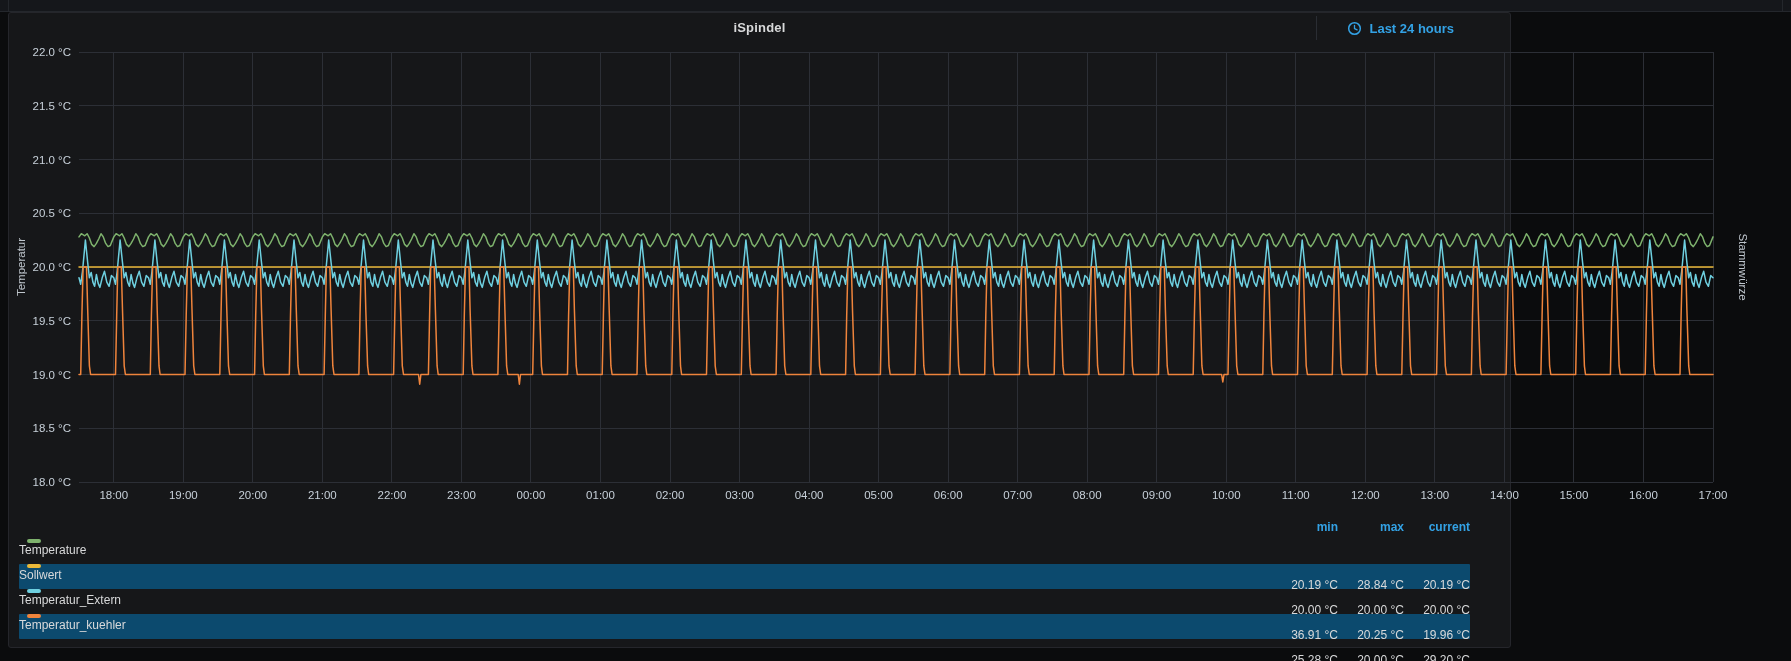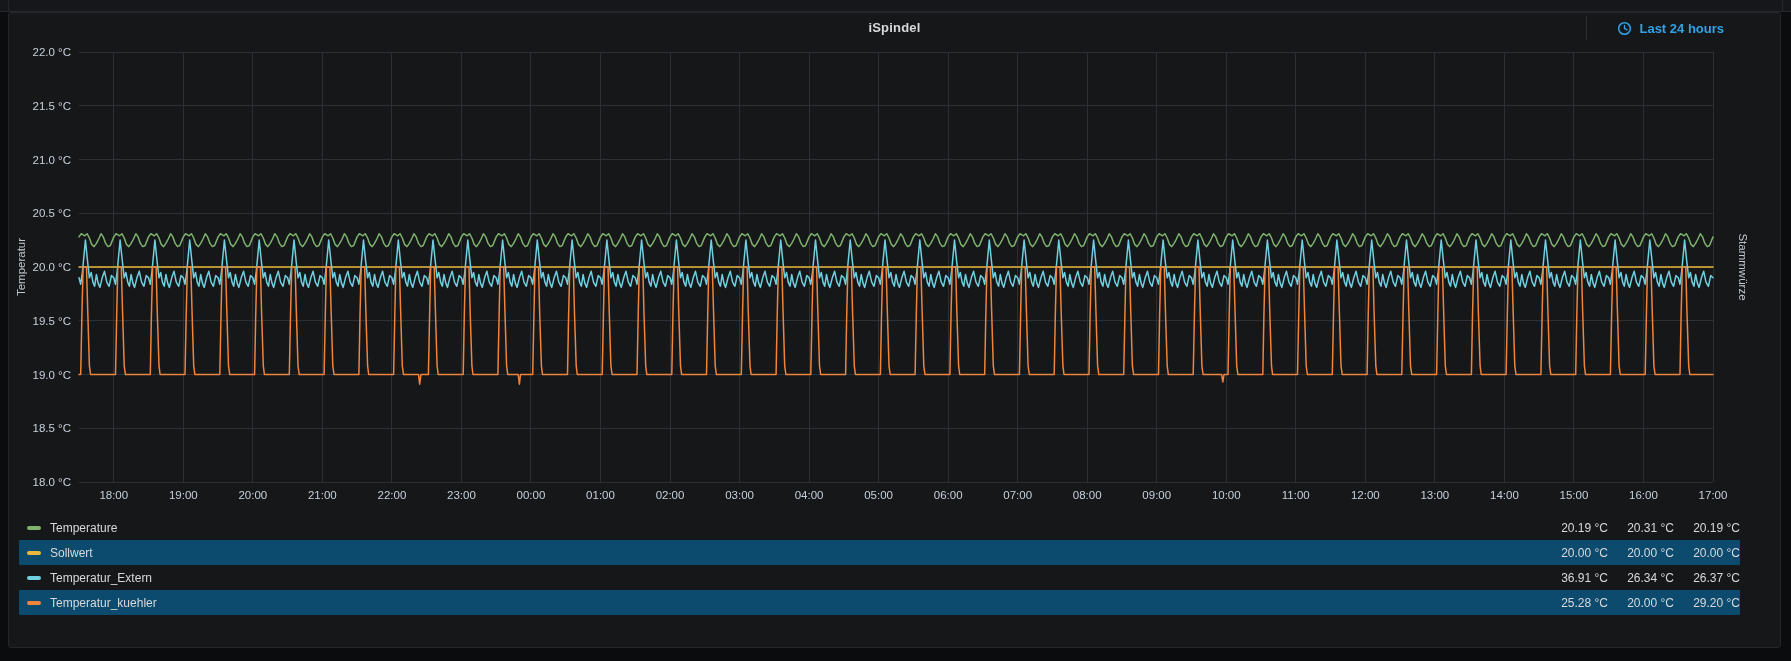--- a/index.html
+++ b/index.html
@@ -7,21 +7,21 @@
     width:1791px; height:661px; position:relative; overflow:hidden;
     background:#0b0c0d;
     font-family:"Liberation Sans", sans-serif;
   }
   .topbar {
     position:absolute; top:0; left:0; right:0; height:11px;
     background:#15171b; border-bottom:1px solid #24272c;
   }
   .topbar .edge { position:absolute; top:0; width:1px; height:11px; background:#24272c; }
   .panel {
-    position:absolute; left:8px; top:12px; width:1773px; height:636px;
+    position:absolute; left:8px; top:12px; width:1503px; height:636px;
     background:#161719; border:1px solid #25262b; border-radius:3px;
     box-sizing:border-box;
   }
   .panel-header { position:absolute; top:0; left:0; right:0; height:30px; }
   .panel-title {
     position:absolute; left:0; right:0; top:7px; text-align:center;
     color:#d8d9da; font-size:13px; font-weight:700; letter-spacing:.2px; cursor:pointer;
   }
   .time-picker {
     position:absolute; top:3px; right:48px; height:24px;
@@ -29,26 +29,26 @@
     color:#33a2e5; font-size:13px; font-weight:600;
     padding:0 8px 0 30px; border-left:1px solid #2a2d33; cursor:pointer;
   }
   #chart { position:absolute; left:0; top:0; }
   .legend {
     position:absolute; left:10px; right:40px; top:502px;
     font-size:12px; color:#d8d9da;
   }
   .legend-header { display:flex; justify-content:flex-end; height:24px; align-items:center; }
   .legend-header span { width:66px; text-align:right; color:#33a2e5; font-weight:700; cursor:pointer; }
-  .legend-row { display:flex; align-items:center; height:25px; cursor:pointer; border-radius:1px; }
+  .legend-row { display:flex; align-items:flex-start; height:25px; cursor:pointer; border-radius:1px;flex-direction:column; }
   .legend-row.alt { background:#0c4a6e; }
   .swatch { width:14px; height:4px; border-radius:2px; margin:0 9px 0 8px; flex:none; }
   .series-name { color:#d8d9da; }
   .legend-values { margin-left:auto; display:flex; }
-  .legend-values span { width:66px; text-align:right; }
+  .legend-values span { width:66px; text-align:right;margin-top:21px; }
 </style>
 </head>
 <body>
 
 <div class="topbar">
   <span class="edge" style="left:8px"></span>
   <span class="edge" style="right:8px"></span>
 </div>
 
 <div class="panel">
@@ -132,46 +132,51 @@
       <text x="1704" y="486" text-anchor="middle" fill="#c7d0d9" font-size="11.5">17:00</text>
       <text x="16" y="254" text-anchor="middle" fill="#bfc6cd" font-size="11.5" transform="rotate(-90 16 254)">Temperatur</text>
       <text x="1730" y="254" text-anchor="middle" fill="#bfc6cd" font-size="11.5" transform="rotate(90 1730 254)">Stammwürze</text>
       <polyline points="70.0,223.9 72.3,220.7 75.8,222.8 78.1,220.7 80.4,225.0 82.7,231.4 85.1,233.6 87.4,230.4 89.7,226.0 92.0,220.7 94.3,223.9 96.7,230.4 99.0,233.6 101.3,232.5 101.3,232.5 104.8,223.9 107.1,220.7 110.6,222.8 112.9,220.7 115.2,225.0 117.5,231.4 119.8,233.6 122.1,230.4 124.5,226.0 126.8,220.7 129.1,223.9 131.4,230.4 133.7,233.6 136.1,232.5 136.1,232.5 139.5,223.9 141.8,220.7 145.3,222.8 147.6,220.7 150.0,225.0 152.3,231.4 154.6,233.6 156.9,230.4 159.2,226.0 161.6,220.7 163.9,223.9 166.2,230.4 168.5,233.6 170.8,232.5 170.8,232.5 174.3,223.9 176.6,220.7 180.1,222.8 182.4,220.7 184.7,225.0 187.0,231.4 189.4,233.6 191.7,230.4 194.0,226.0 196.3,220.7 198.6,223.9 201.0,230.4 203.3,233.6 205.6,232.5 205.6,232.5 209.1,223.9 211.4,220.7 214.9,222.8 217.2,220.7 219.5,225.0 221.8,231.4 224.1,233.6 226.4,230.4 228.8,226.0 231.1,220.7 233.4,223.9 235.7,230.4 238.0,233.6 240.4,232.5 240.4,232.5 243.8,223.9 246.1,220.7 249.6,222.8 251.9,220.7 254.3,225.0 256.6,231.4 258.9,233.6 261.2,230.4 263.5,226.0 265.8,220.7 268.2,223.9 270.5,230.4 272.8,233.6 275.1,232.5 275.1,232.5 278.6,223.9 280.9,220.7 284.4,222.8 286.7,220.7 289.0,225.0 291.3,231.4 293.7,233.6 296.0,230.4 298.3,226.0 300.6,220.7 302.9,223.9 305.2,230.4 307.6,233.6 309.9,232.5 309.9,232.5 313.4,223.9 315.7,220.7 319.2,222.8 321.5,220.7 323.8,225.0 326.1,231.4 328.4,233.6 330.7,230.4 333.1,226.0 335.4,220.7 337.7,223.9 340.0,230.4 342.3,233.6 344.7,232.5 344.7,232.5 348.1,223.9 350.4,220.7 353.9,222.8 356.2,220.7 358.6,225.0 360.9,231.4 363.2,233.6 365.5,230.4 367.8,226.0 370.1,220.7 372.5,223.9 374.8,230.4 377.1,233.6 379.4,232.5 379.4,232.5 382.9,223.9 385.2,220.7 388.7,222.8 391.0,220.7 393.3,225.0 395.6,231.4 398.0,233.6 400.3,230.4 402.6,226.0 404.9,220.7 407.2,223.9 409.5,230.4 411.9,233.6 414.2,232.5 414.2,232.5 417.7,223.9 420.0,220.7 423.5,222.8 425.8,220.7 428.1,225.0 430.4,231.4 432.7,233.6 435.0,230.4 437.4,226.0 439.7,220.7 442.0,223.9 444.3,230.4 446.6,233.6 448.9,232.5 448.9,232.5 452.4,223.9 454.7,220.7 458.2,222.8 460.5,220.7 462.9,225.0 465.2,231.4 467.5,233.6 469.8,230.4 472.1,226.0 474.4,220.7 476.8,223.9 479.1,230.4 481.4,233.6 483.7,232.5 483.7,232.5 487.2,223.9 489.5,220.7 493.0,222.8 495.3,220.7 497.6,225.0 499.9,231.4 502.3,233.6 504.6,230.4 506.9,226.0 509.2,220.7 511.5,223.9 513.8,230.4 516.2,233.6 518.5,232.5 518.5,232.5 522.0,223.9 524.3,220.7 527.8,222.8 530.1,220.7 532.4,225.0 534.7,231.4 537.0,233.6 539.3,230.4 541.7,226.0 544.0,220.7 546.3,223.9 548.6,230.4 550.9,233.6 553.2,232.5 553.2,232.5 556.7,223.9 559.0,220.7 562.5,222.8 564.8,220.7 567.2,225.0 569.5,231.4 571.8,233.6 574.1,230.4 576.4,226.0 578.7,220.7 581.1,223.9 583.4,230.4 585.7,233.6 588.0,232.5 588.0,232.5 591.5,223.9 593.8,220.7 597.3,222.8 599.6,220.7 601.9,225.0 604.2,231.4 606.6,233.6 608.9,230.4 611.2,226.0 613.5,220.7 615.8,223.9 618.1,230.4 620.5,233.6 622.8,232.5 622.8,232.5 626.3,223.9 628.6,220.7 632.0,222.8 634.4,220.7 636.7,225.0 639.0,231.4 641.3,233.6 643.6,230.4 646.0,226.0 648.3,220.7 650.6,223.9 652.9,230.4 655.2,233.6 657.5,232.5 657.5,232.5 661.0,223.9 663.3,220.7 666.8,222.8 669.1,220.7 671.5,225.0 673.8,231.4 676.1,233.6 678.4,230.4 680.7,226.0 683.0,220.7 685.4,223.9 687.7,230.4 690.0,233.6 692.3,232.5 692.3,232.5 695.8,223.9 698.1,220.7 701.6,222.8 703.9,220.7 706.2,225.0 708.5,231.4 710.9,233.6 713.2,230.4 715.5,226.0 717.8,220.7 720.1,223.9 722.4,230.4 724.8,233.6 727.1,232.5 727.1,232.5 730.6,223.9 732.9,220.7 736.3,222.8 738.7,220.7 741.0,225.0 743.3,231.4 745.6,233.6 747.9,230.4 750.3,226.0 752.6,220.7 754.9,223.9 757.2,230.4 759.5,233.6 761.8,232.5 761.8,232.5 765.3,223.9 767.6,220.7 771.1,222.8 773.4,220.7 775.7,225.0 778.1,231.4 780.4,233.6 782.7,230.4 785.0,226.0 787.3,220.7 789.7,223.9 792.0,230.4 794.3,233.6 796.6,232.5 796.6,232.5 800.1,223.9 802.4,220.7 805.9,222.8 808.2,220.7 810.5,225.0 812.8,231.4 815.2,233.6 817.5,230.4 819.8,226.0 822.1,220.7 824.4,223.9 826.7,230.4 829.1,233.6 831.4,232.5 831.4,232.5 834.9,223.9 837.2,220.7 840.6,222.8 843.0,220.7 845.3,225.0 847.6,231.4 849.9,233.6 852.2,230.4 854.6,226.0 856.9,220.7 859.2,223.9 861.5,230.4 863.8,233.6 866.1,232.5 866.1,232.5 869.6,223.9 871.9,220.7 875.4,222.8 877.7,220.7 880.0,225.0 882.4,231.4 884.7,233.6 887.0,230.4 889.3,226.0 891.6,220.7 894.0,223.9 896.3,230.4 898.6,233.6 900.9,232.5 900.9,232.5 904.4,223.9 906.7,220.7 910.2,222.8 912.5,220.7 914.8,225.0 917.1,231.4 919.4,233.6 921.8,230.4 924.1,226.0 926.4,220.7 928.7,223.9 931.0,230.4 933.4,233.6 935.7,232.5 935.7,232.5 939.1,223.9 941.5,220.7 944.9,222.8 947.3,220.7 949.6,225.0 951.9,231.4 954.2,233.6 956.5,230.4 958.8,226.0 961.2,220.7 963.5,223.9 965.8,230.4 968.1,233.6 970.4,232.5 970.4,232.5 973.9,223.9 976.2,220.7 979.7,222.8 982.0,220.7 984.3,225.0 986.7,231.4 989.0,233.6 991.3,230.4 993.6,226.0 995.9,220.7 998.3,223.9 1000.6,230.4 1002.9,233.6 1005.2,232.5 1005.2,232.5 1008.7,223.9 1011.0,220.7 1014.5,222.8 1016.8,220.7 1019.1,225.0 1021.4,231.4 1023.7,233.6 1026.1,230.4 1028.4,226.0 1030.7,220.7 1033.0,223.9 1035.3,230.4 1037.7,233.6 1040.0,232.5 1040.0,232.5 1043.4,223.9 1045.8,220.7 1049.2,222.8 1051.6,220.7 1053.9,225.0 1056.2,231.4 1058.5,233.6 1060.8,230.4 1063.1,226.0 1065.5,220.7 1067.8,223.9 1070.1,230.4 1072.4,233.6 1074.7,232.5 1074.7,232.5 1078.2,223.9 1080.5,220.7 1084.0,222.8 1086.3,220.7 1088.6,225.0 1091.0,231.4 1093.3,233.6 1095.6,230.4 1097.9,226.0 1100.2,220.7 1102.5,223.9 1104.9,230.4 1107.2,233.6 1109.5,232.5 1109.5,232.5 1113.0,223.9 1115.3,220.7 1118.8,222.8 1121.1,220.7 1123.4,225.0 1125.7,231.4 1128.0,233.6 1130.4,230.4 1132.7,226.0 1135.0,220.7 1137.3,223.9 1139.6,230.4 1142.0,233.6 1144.3,232.5 1144.3,232.5 1147.7,223.9 1150.1,220.7 1153.5,222.8 1155.9,220.7 1158.2,225.0 1160.5,231.4 1162.8,233.6 1165.1,230.4 1167.4,226.0 1169.8,220.7 1172.1,223.9 1174.4,230.4 1176.7,233.6 1179.0,232.5 1179.0,232.5 1182.5,223.9 1184.8,220.7 1188.3,222.8 1190.6,220.7 1192.9,225.0 1195.3,231.4 1197.6,233.6 1199.9,230.4 1202.2,226.0 1204.5,220.7 1206.8,223.9 1209.2,230.4 1211.5,233.6 1213.8,232.5 1213.8,232.5 1217.3,223.9 1219.6,220.7 1223.1,222.8 1225.4,220.7 1227.7,225.0 1230.0,231.4 1232.3,233.6 1234.7,230.4 1237.0,226.0 1239.3,220.7 1241.6,223.9 1243.9,230.4 1246.2,233.6 1248.6,232.5 1248.6,232.5 1252.0,223.9 1254.4,220.7 1257.8,222.8 1260.2,220.7 1262.5,225.0 1264.8,231.4 1267.1,233.6 1269.4,230.4 1271.7,226.0 1274.1,220.7 1276.4,223.9 1278.7,230.4 1281.0,233.6 1283.3,232.5 1283.3,232.5 1286.8,223.9 1289.1,220.7 1292.6,222.8 1294.9,220.7 1297.2,225.0 1299.6,231.4 1301.9,233.6 1304.2,230.4 1306.5,226.0 1308.8,220.7 1311.1,223.9 1313.5,230.4 1315.8,233.6 1318.1,232.5 1318.1,232.5 1321.6,223.9 1323.9,220.7 1327.4,222.8 1329.7,220.7 1332.0,225.0 1334.3,231.4 1336.6,233.6 1339.0,230.4 1341.3,226.0 1343.6,220.7 1345.9,223.9 1348.2,230.4 1350.5,233.6 1352.9,232.5 1352.9,232.5 1356.3,223.9 1358.7,220.7 1362.1,222.8 1364.5,220.7 1366.8,225.0 1369.1,231.4 1371.4,233.6 1373.7,230.4 1376.0,226.0 1378.4,220.7 1380.7,223.9 1383.0,230.4 1385.3,233.6 1387.6,232.5 1387.6,232.5 1391.1,223.9 1393.4,220.7 1396.9,222.8 1399.2,220.7 1401.5,225.0 1403.9,231.4 1406.2,233.6 1408.5,230.4 1410.8,226.0 1413.1,220.7 1415.4,223.9 1417.8,230.4 1420.1,233.6 1422.4,232.5 1422.4,232.5 1425.9,223.9 1428.2,220.7 1431.7,222.8 1434.0,220.7 1436.3,225.0 1438.6,231.4 1440.9,233.6 1443.3,230.4 1445.6,226.0 1447.9,220.7 1450.2,223.9 1452.5,230.4 1454.8,233.6 1457.2,232.5 1457.2,232.5 1460.6,223.9 1463.0,220.7 1466.4,222.8 1468.8,220.7 1471.1,225.0 1473.4,231.4 1475.7,233.6 1478.0,230.4 1480.3,226.0 1482.7,220.7 1485.0,223.9 1487.3,230.4 1489.6,233.6 1491.9,232.5 1491.9,232.5 1495.4,223.9 1497.7,220.7 1501.2,222.8 1503.5,220.7 1505.8,225.0 1508.2,231.4 1510.5,233.6 1512.8,230.4 1515.1,226.0 1517.4,220.7 1519.7,223.9 1522.1,230.4 1524.4,233.6 1526.7,232.5 1526.7,232.5 1530.2,223.9 1532.5,220.7 1536.0,222.8 1538.3,220.7 1540.6,225.0 1542.9,231.4 1545.2,233.6 1547.6,230.4 1549.9,226.0 1552.2,220.7 1554.5,223.9 1556.8,230.4 1559.1,233.6 1561.5,232.5 1561.5,232.5 1564.9,223.9 1567.3,220.7 1570.7,222.8 1573.0,220.7 1575.4,225.0 1577.7,231.4 1580.0,233.6 1582.3,230.4 1584.6,226.0 1587.0,220.7 1589.3,223.9 1591.6,230.4 1593.9,233.6 1596.2,232.5 1596.2,232.5 1599.7,223.9 1602.0,220.7 1605.5,222.8 1607.8,220.7 1610.1,225.0 1612.4,231.4 1614.8,233.6 1617.1,230.4 1619.4,226.0 1621.7,220.7 1624.0,223.9 1626.4,230.4 1628.7,233.6 1631.0,232.5 1631.0,232.5 1634.5,223.9 1636.8,220.7 1640.3,222.8 1642.6,220.7 1644.9,225.0 1647.2,231.4 1649.5,233.6 1651.9,230.4 1654.2,226.0 1656.5,220.7 1658.8,223.9 1661.1,230.4 1663.4,233.6 1665.8,232.5 1665.8,232.5 1669.2,223.9 1671.6,220.7 1675.0,222.8 1677.3,220.7 1679.7,225.0 1682.0,231.4 1684.3,233.6 1686.6,230.4 1688.9,226.0 1691.3,220.7 1693.6,223.9 1695.9,230.4 1698.2,233.6 1700.5,232.5 1700.5,232.5 1704.0,223.9" fill="none" stroke="#7EB26D" stroke-width="1.5" stroke-linejoin="round" stroke-linecap="round"></polyline>
       <polyline points="70.0,254.0 104.8,254.0 104.8,254.0 139.5,254.0 139.5,254.0 174.3,254.0 174.3,254.0 209.1,254.0 209.1,254.0 243.8,254.0 243.8,254.0 278.6,254.0 278.6,254.0 313.4,254.0 313.4,254.0 348.1,254.0 348.1,254.0 382.9,254.0 382.9,254.0 417.7,254.0 417.7,254.0 452.4,254.0 452.4,254.0 487.2,254.0 487.2,254.0 522.0,254.0 522.0,254.0 556.7,254.0 556.7,254.0 591.5,254.0 591.5,254.0 626.3,254.0 626.3,254.0 661.0,254.0 661.0,254.0 695.8,254.0 695.8,254.0 730.6,254.0 730.6,254.0 765.3,254.0 765.3,254.0 800.1,254.0 800.1,254.0 834.9,254.0 834.9,254.0 869.6,254.0 869.6,254.0 904.4,254.0 904.4,254.0 939.1,254.0 939.1,254.0 973.9,254.0 973.9,254.0 1008.7,254.0 1008.7,254.0 1043.4,254.0 1043.4,254.0 1078.2,254.0 1078.2,254.0 1113.0,254.0 1113.0,254.0 1147.7,254.0 1147.7,254.0 1182.5,254.0 1182.5,254.0 1217.3,254.0 1217.3,254.0 1252.0,254.0 1252.0,254.0 1286.8,254.0 1286.8,254.0 1321.6,254.0 1321.6,254.0 1356.3,254.0 1356.3,254.0 1391.1,254.0 1391.1,254.0 1425.9,254.0 1425.9,254.0 1460.6,254.0 1460.6,254.0 1495.4,254.0 1495.4,254.0 1530.2,254.0 1530.2,254.0 1564.9,254.0 1564.9,254.0 1599.7,254.0 1599.7,254.0 1634.5,254.0 1634.5,254.0 1669.2,254.0 1669.2,254.0 1704.0,254.0 1704.0,254.0" fill="none" stroke="#EAB839" stroke-width="1.5" stroke-linejoin="round" stroke-linecap="round"></polyline>
       <polyline points="70.0,264.8 71.7,271.2 73.5,258.3 76.4,227.1 78.7,249.7 80.4,264.8 82.2,259.4 83.9,269.1 85.6,273.3 87.4,261.5 89.1,270.1 90.9,274.4 93.2,264.8 95.5,258.3 97.8,269.1 100.1,273.3 102.4,262.6 104.8,264.8 104.8,264.8 106.5,271.2 108.2,258.3 111.1,227.1 113.5,249.7 115.2,264.8 116.9,259.4 118.7,269.1 120.4,273.3 122.1,261.5 123.9,270.1 125.6,274.4 127.9,264.8 130.3,258.3 132.6,269.1 134.9,273.3 137.2,262.6 139.5,264.8 139.5,264.8 141.3,271.2 143.0,258.3 145.9,227.1 148.2,249.7 150.0,264.8 151.7,259.4 153.4,269.1 155.2,273.3 156.9,261.5 158.7,270.1 160.4,274.4 162.7,264.8 165.0,258.3 167.3,269.1 169.7,273.3 172.0,262.6 174.3,264.8 174.3,264.8 176.0,271.2 177.8,258.3 180.7,227.1 183.0,249.7 184.7,264.8 186.5,259.4 188.2,269.1 189.9,273.3 191.7,261.5 193.4,270.1 195.2,274.4 197.5,264.8 199.8,258.3 202.1,269.1 204.4,273.3 206.7,262.6 209.1,264.8 209.1,264.8 210.8,271.2 212.5,258.3 215.4,227.1 217.8,249.7 219.5,264.8 221.2,259.4 223.0,269.1 224.7,273.3 226.4,261.5 228.2,270.1 229.9,274.4 232.2,264.8 234.6,258.3 236.9,269.1 239.2,273.3 241.5,262.6 243.8,264.8 243.8,264.8 245.6,271.2 247.3,258.3 250.2,227.1 252.5,249.7 254.3,264.8 256.0,259.4 257.7,269.1 259.5,273.3 261.2,261.5 263.0,270.1 264.7,274.4 267.0,264.8 269.3,258.3 271.6,269.1 274.0,273.3 276.3,262.6 278.6,264.8 278.6,264.8 280.3,271.2 282.1,258.3 285.0,227.1 287.3,249.7 289.0,264.8 290.8,259.4 292.5,269.1 294.2,273.3 296.0,261.5 297.7,270.1 299.5,274.4 301.8,264.8 304.1,258.3 306.4,269.1 308.7,273.3 311.0,262.6 313.4,264.8 313.4,264.8 315.1,271.2 316.8,258.3 319.7,227.1 322.1,249.7 323.8,264.8 325.5,259.4 327.3,269.1 329.0,273.3 330.7,261.5 332.5,270.1 334.2,274.4 336.5,264.8 338.9,258.3 341.2,269.1 343.5,273.3 345.8,262.6 348.1,264.8 348.1,264.8 349.9,271.2 351.6,258.3 354.5,227.1 356.8,249.7 358.6,264.8 360.3,259.4 362.0,269.1 363.8,273.3 365.5,261.5 367.2,270.1 369.0,274.4 371.3,264.8 373.6,258.3 375.9,269.1 378.3,273.3 380.6,262.6 382.9,264.8 382.9,264.8 384.6,271.2 386.4,258.3 389.3,227.1 391.6,249.7 393.3,264.8 395.1,259.4 396.8,269.1 398.5,273.3 400.3,261.5 402.0,270.1 403.8,274.4 406.1,264.8 408.4,258.3 410.7,269.1 413.0,273.3 415.3,262.6 417.7,264.8 417.7,264.8 419.4,271.2 421.1,258.3 424.0,227.1 426.4,249.7 428.1,264.8 429.8,259.4 431.6,269.1 433.3,273.3 435.0,261.5 436.8,270.1 438.5,274.4 440.8,264.8 443.2,258.3 445.5,269.1 447.8,273.3 450.1,262.6 452.4,264.8 452.4,264.8 454.2,271.2 455.9,258.3 458.8,227.1 461.1,249.7 462.9,264.8 464.6,259.4 466.3,269.1 468.1,273.3 469.8,261.5 471.5,270.1 473.3,274.4 475.6,264.8 477.9,258.3 480.2,269.1 482.6,273.3 484.9,262.6 487.2,264.8 487.2,264.8 488.9,271.2 490.7,258.3 493.6,227.1 495.9,249.7 497.6,264.8 499.4,259.4 501.1,269.1 502.8,273.3 504.6,261.5 506.3,270.1 508.1,274.4 510.4,264.8 512.7,258.3 515.0,269.1 517.3,273.3 519.6,262.6 522.0,264.8 522.0,264.8 523.7,271.2 525.4,258.3 528.3,227.1 530.6,249.7 532.4,264.8 534.1,259.4 535.9,269.1 537.6,273.3 539.3,261.5 541.1,270.1 542.8,274.4 545.1,264.8 547.5,258.3 549.8,269.1 552.1,273.3 554.4,262.6 556.7,264.8 556.7,264.8 558.5,271.2 560.2,258.3 563.1,227.1 565.4,249.7 567.2,264.8 568.9,259.4 570.6,269.1 572.4,273.3 574.1,261.5 575.8,270.1 577.6,274.4 579.9,264.8 582.2,258.3 584.5,269.1 586.9,273.3 589.2,262.6 591.5,264.8 591.5,264.8 593.2,271.2 595.0,258.3 597.9,227.1 600.2,249.7 601.9,264.8 603.7,259.4 605.4,269.1 607.1,273.3 608.9,261.5 610.6,270.1 612.3,274.4 614.7,264.8 617.0,258.3 619.3,269.1 621.6,273.3 623.9,262.6 626.3,264.8 626.3,264.8 628.0,271.2 629.7,258.3 632.6,227.1 634.9,249.7 636.7,264.8 638.4,259.4 640.2,269.1 641.9,273.3 643.6,261.5 645.4,270.1 647.1,274.4 649.4,264.8 651.8,258.3 654.1,269.1 656.4,273.3 658.7,262.6 661.0,264.8 661.0,264.8 662.8,271.2 664.5,258.3 667.4,227.1 669.7,249.7 671.5,264.8 673.2,259.4 674.9,269.1 676.7,273.3 678.4,261.5 680.1,270.1 681.9,274.4 684.2,264.8 686.5,258.3 688.8,269.1 691.2,273.3 693.5,262.6 695.8,264.8 695.8,264.8 697.5,271.2 699.3,258.3 702.2,227.1 704.5,249.7 706.2,264.8 708.0,259.4 709.7,269.1 711.4,273.3 713.2,261.5 714.9,270.1 716.6,274.4 719.0,264.8 721.3,258.3 723.6,269.1 725.9,273.3 728.2,262.6 730.6,264.8 730.6,264.8 732.3,271.2 734.0,258.3 736.9,227.1 739.2,249.7 741.0,264.8 742.7,259.4 744.5,269.1 746.2,273.3 747.9,261.5 749.7,270.1 751.4,274.4 753.7,264.8 756.0,258.3 758.4,269.1 760.7,273.3 763.0,262.6 765.3,264.8 765.3,264.8 767.1,271.2 768.8,258.3 771.7,227.1 774.0,249.7 775.7,264.8 777.5,259.4 779.2,269.1 781.0,273.3 782.7,261.5 784.4,270.1 786.2,274.4 788.5,264.8 790.8,258.3 793.1,269.1 795.4,273.3 797.8,262.6 800.1,264.8 800.1,264.8 801.8,271.2 803.6,258.3 806.5,227.1 808.8,249.7 810.5,264.8 812.3,259.4 814.0,269.1 815.7,273.3 817.5,261.5 819.2,270.1 820.9,274.4 823.3,264.8 825.6,258.3 827.9,269.1 830.2,273.3 832.5,262.6 834.9,264.8 834.9,264.8 836.6,271.2 838.3,258.3 841.2,227.1 843.5,249.7 845.3,264.8 847.0,259.4 848.8,269.1 850.5,273.3 852.2,261.5 854.0,270.1 855.7,274.4 858.0,264.8 860.3,258.3 862.7,269.1 865.0,273.3 867.3,262.6 869.6,264.8 869.6,264.8 871.4,271.2 873.1,258.3 876.0,227.1 878.3,249.7 880.0,264.8 881.8,259.4 883.5,269.1 885.3,273.3 887.0,261.5 888.7,270.1 890.5,274.4 892.8,264.8 895.1,258.3 897.4,269.1 899.7,273.3 902.1,262.6 904.4,264.8 904.4,264.8 906.1,271.2 907.9,258.3 910.8,227.1 913.1,249.7 914.8,264.8 916.6,259.4 918.3,269.1 920.0,273.3 921.8,261.5 923.5,270.1 925.2,274.4 927.6,264.8 929.9,258.3 932.2,269.1 934.5,273.3 936.8,262.6 939.1,264.8 939.1,264.8 940.9,271.2 942.6,258.3 945.5,227.1 947.8,249.7 949.6,264.8 951.3,259.4 953.1,269.1 954.8,273.3 956.5,261.5 958.3,270.1 960.0,274.4 962.3,264.8 964.6,258.3 967.0,269.1 969.3,273.3 971.6,262.6 973.9,264.8 973.9,264.8 975.7,271.2 977.4,258.3 980.3,227.1 982.6,249.7 984.3,264.8 986.1,259.4 987.8,269.1 989.6,273.3 991.3,261.5 993.0,270.1 994.8,274.4 997.1,264.8 999.4,258.3 1001.7,269.1 1004.0,273.3 1006.4,262.6 1008.7,264.8 1008.7,264.8 1010.4,271.2 1012.2,258.3 1015.1,227.1 1017.4,249.7 1019.1,264.8 1020.8,259.4 1022.6,269.1 1024.3,273.3 1026.1,261.5 1027.8,270.1 1029.5,274.4 1031.9,264.8 1034.2,258.3 1036.5,269.1 1038.8,273.3 1041.1,262.6 1043.4,264.8 1043.4,264.8 1045.2,271.2 1046.9,258.3 1049.8,227.1 1052.1,249.7 1053.9,264.8 1055.6,259.4 1057.4,269.1 1059.1,273.3 1060.8,261.5 1062.6,270.1 1064.3,274.4 1066.6,264.8 1068.9,258.3 1071.3,269.1 1073.6,273.3 1075.9,262.6 1078.2,264.8 1078.2,264.8 1080.0,271.2 1081.7,258.3 1084.6,227.1 1086.9,249.7 1088.6,264.8 1090.4,259.4 1092.1,269.1 1093.9,273.3 1095.6,261.5 1097.3,270.1 1099.1,274.4 1101.4,264.8 1103.7,258.3 1106.0,269.1 1108.3,273.3 1110.7,262.6 1113.0,264.8 1113.0,264.8 1114.7,271.2 1116.5,258.3 1119.4,227.1 1121.7,249.7 1123.4,264.8 1125.1,259.4 1126.9,269.1 1128.6,273.3 1130.4,261.5 1132.1,270.1 1133.8,274.4 1136.2,264.8 1138.5,258.3 1140.8,269.1 1143.1,273.3 1145.4,262.6 1147.7,264.8 1147.7,264.8 1149.5,271.2 1151.2,258.3 1154.1,227.1 1156.4,249.7 1158.2,264.8 1159.9,259.4 1161.7,269.1 1163.4,273.3 1165.1,261.5 1166.9,270.1 1168.6,274.4 1170.9,264.8 1173.2,258.3 1175.6,269.1 1177.9,273.3 1180.2,262.6 1182.5,264.8 1182.5,264.8 1184.2,271.2 1186.0,258.3 1188.9,227.1 1191.2,249.7 1192.9,264.8 1194.7,259.4 1196.4,269.1 1198.2,273.3 1199.9,261.5 1201.6,270.1 1203.4,274.4 1205.7,264.8 1208.0,258.3 1210.3,269.1 1212.6,273.3 1215.0,262.6 1217.3,264.8 1217.3,264.8 1219.0,271.2 1220.8,258.3 1223.7,227.1 1226.0,249.7 1227.7,264.8 1229.4,259.4 1231.2,269.1 1232.9,273.3 1234.7,261.5 1236.4,270.1 1238.1,274.4 1240.5,264.8 1242.8,258.3 1245.1,269.1 1247.4,273.3 1249.7,262.6 1252.0,264.8 1252.0,264.8 1253.8,271.2 1255.5,258.3 1258.4,227.1 1260.7,249.7 1262.5,264.8 1264.2,259.4 1265.9,269.1 1267.7,273.3 1269.4,261.5 1271.2,270.1 1272.9,274.4 1275.2,264.8 1277.5,258.3 1279.9,269.1 1282.2,273.3 1284.5,262.6 1286.8,264.8 1286.8,264.8 1288.5,271.2 1290.3,258.3 1293.2,227.1 1295.5,249.7 1297.2,264.8 1299.0,259.4 1300.7,269.1 1302.5,273.3 1304.2,261.5 1305.9,270.1 1307.7,274.4 1310.0,264.8 1312.3,258.3 1314.6,269.1 1316.9,273.3 1319.3,262.6 1321.6,264.8 1321.6,264.8 1323.3,271.2 1325.1,258.3 1327.9,227.1 1330.3,249.7 1332.0,264.8 1333.7,259.4 1335.5,269.1 1337.2,273.3 1339.0,261.5 1340.7,270.1 1342.4,274.4 1344.8,264.8 1347.1,258.3 1349.4,269.1 1351.7,273.3 1354.0,262.6 1356.3,264.8 1356.3,264.8 1358.1,271.2 1359.8,258.3 1362.7,227.1 1365.0,249.7 1366.8,264.8 1368.5,259.4 1370.2,269.1 1372.0,273.3 1373.7,261.5 1375.5,270.1 1377.2,274.4 1379.5,264.8 1381.8,258.3 1384.2,269.1 1386.5,273.3 1388.8,262.6 1391.1,264.8 1391.1,264.8 1392.8,271.2 1394.6,258.3 1397.5,227.1 1399.8,249.7 1401.5,264.8 1403.3,259.4 1405.0,269.1 1406.8,273.3 1408.5,261.5 1410.2,270.1 1412.0,274.4 1414.3,264.8 1416.6,258.3 1418.9,269.1 1421.2,273.3 1423.6,262.6 1425.9,264.8 1425.9,264.8 1427.6,271.2 1429.3,258.3 1432.2,227.1 1434.6,249.7 1436.3,264.8 1438.0,259.4 1439.8,269.1 1441.5,273.3 1443.3,261.5 1445.0,270.1 1446.7,274.4 1449.0,264.8 1451.4,258.3 1453.7,269.1 1456.0,273.3 1458.3,262.6 1460.6,264.8 1460.6,264.8 1462.4,271.2 1464.1,258.3 1467.0,227.1 1469.3,249.7 1471.1,264.8 1472.8,259.4 1474.5,269.1 1476.3,273.3 1478.0,261.5 1479.8,270.1 1481.5,274.4 1483.8,264.8 1486.1,258.3 1488.5,269.1 1490.8,273.3 1493.1,262.6 1495.4,264.8 1495.4,264.8 1497.1,271.2 1498.9,258.3 1501.8,227.1 1504.1,249.7 1505.8,264.8 1507.6,259.4 1509.3,269.1 1511.0,273.3 1512.8,261.5 1514.5,270.1 1516.3,274.4 1518.6,264.8 1520.9,258.3 1523.2,269.1 1525.5,273.3 1527.9,262.6 1530.2,264.8 1530.2,264.8 1531.9,271.2 1533.6,258.3 1536.5,227.1 1538.9,249.7 1540.6,264.8 1542.3,259.4 1544.1,269.1 1545.8,273.3 1547.6,261.5 1549.3,270.1 1551.0,274.4 1553.3,264.8 1555.7,258.3 1558.0,269.1 1560.3,273.3 1562.6,262.6 1564.9,264.8 1564.9,264.8 1566.7,271.2 1568.4,258.3 1571.3,227.1 1573.6,249.7 1575.4,264.8 1577.1,259.4 1578.8,269.1 1580.6,273.3 1582.3,261.5 1584.1,270.1 1585.8,274.4 1588.1,264.8 1590.4,258.3 1592.7,269.1 1595.1,273.3 1597.4,262.6 1599.7,264.8 1599.7,264.8 1601.4,271.2 1603.2,258.3 1606.1,227.1 1608.4,249.7 1610.1,264.8 1611.9,259.4 1613.6,269.1 1615.3,273.3 1617.1,261.5 1618.8,270.1 1620.6,274.4 1622.9,264.8 1625.2,258.3 1627.5,269.1 1629.8,273.3 1632.2,262.6 1634.5,264.8 1634.5,264.8 1636.2,271.2 1637.9,258.3 1640.8,227.1 1643.2,249.7 1644.9,264.8 1646.6,259.4 1648.4,269.1 1650.1,273.3 1651.9,261.5 1653.6,270.1 1655.3,274.4 1657.6,264.8 1660.0,258.3 1662.3,269.1 1664.6,273.3 1666.9,262.6 1669.2,264.8 1669.2,264.8 1671.0,271.2 1672.7,258.3 1675.6,227.1 1677.9,249.7 1679.7,264.8 1681.4,259.4 1683.1,269.1 1684.9,273.3 1686.6,261.5 1688.4,270.1 1690.1,274.4 1692.4,264.8 1694.7,258.3 1697.0,269.1 1699.4,273.3 1701.7,262.6 1704.0,264.8 1704.0,264.8" fill="none" stroke="#6ED0E0" stroke-width="1.5" stroke-linejoin="round" stroke-linecap="round"></polyline>
       <polyline points="70.0,361.5 71.7,361.5 72.9,302.4 74.1,254.0 77.5,254.0 78.7,297.0 80.4,352.9 81.6,361.5 104.8,361.5 104.8,361.5 106.5,361.5 107.7,302.4 108.8,254.0 112.3,254.0 113.5,297.0 115.2,352.9 116.4,361.5 139.5,361.5 139.5,361.5 141.3,361.5 142.4,302.4 143.6,254.0 147.1,254.0 148.2,297.0 150.0,352.9 151.1,361.5 174.3,361.5 174.3,361.5 176.0,361.5 177.2,302.4 178.4,254.0 181.8,254.0 183.0,297.0 184.7,352.9 185.9,361.5 209.1,361.5 209.1,361.5 210.8,361.5 212.0,302.4 213.1,254.0 216.6,254.0 217.8,297.0 219.5,352.9 220.7,361.5 243.8,361.5 243.8,361.5 245.6,361.5 246.7,302.4 247.9,254.0 251.4,254.0 252.5,297.0 254.3,352.9 255.4,361.5 278.6,361.5 278.6,361.5 280.3,361.5 281.5,302.4 282.7,254.0 286.1,254.0 287.3,297.0 289.0,352.9 290.2,361.5 313.4,361.5 313.4,361.5 315.1,361.5 316.3,302.4 317.4,254.0 320.9,254.0 322.1,297.0 323.8,352.9 325.0,361.5 348.1,361.5 348.1,361.5 349.9,361.5 351.0,302.4 352.2,254.0 355.7,254.0 356.8,297.0 358.6,352.9 359.7,361.5 382.9,361.5 382.9,361.5 384.6,361.5 385.8,302.4 386.9,254.0 390.4,254.0 391.6,297.0 393.3,352.9 394.5,361.5 409.5,361.5 410.7,371.2 411.9,361.5 417.7,361.5 417.7,361.5 419.4,361.5 420.6,302.4 421.7,254.0 425.2,254.0 426.4,297.0 428.1,352.9 429.2,361.5 452.4,361.5 452.4,361.5 454.2,361.5 455.3,302.4 456.5,254.0 460.0,254.0 461.1,297.0 462.9,352.9 464.0,361.5 487.2,361.5 487.2,361.5 488.9,361.5 490.1,302.4 491.2,254.0 494.7,254.0 495.9,297.0 497.6,352.9 498.8,361.5 509.2,361.5 510.4,371.2 511.5,361.5 522.0,361.5 522.0,361.5 523.7,361.5 524.9,302.4 526.0,254.0 529.5,254.0 530.6,297.0 532.4,352.9 533.5,361.5 556.7,361.5 556.7,361.5 558.5,361.5 559.6,302.4 560.8,254.0 564.3,254.0 565.4,297.0 567.2,352.9 568.3,361.5 591.5,361.5 591.5,361.5 593.2,361.5 594.4,302.4 595.5,254.0 599.0,254.0 600.2,297.0 601.9,352.9 603.1,361.5 626.3,361.5 626.3,361.5 628.0,361.5 629.2,302.4 630.3,254.0 633.8,254.0 634.9,297.0 636.7,352.9 637.8,361.5 661.0,361.5 661.0,361.5 662.8,361.5 663.9,302.4 665.1,254.0 668.6,254.0 669.7,297.0 671.5,352.9 672.6,361.5 695.8,361.5 695.8,361.5 697.5,361.5 698.7,302.4 699.8,254.0 703.3,254.0 704.5,297.0 706.2,352.9 707.4,361.5 730.6,361.5 730.6,361.5 732.3,361.5 733.5,302.4 734.6,254.0 738.1,254.0 739.2,297.0 741.0,352.9 742.1,361.5 765.3,361.5 765.3,361.5 767.1,361.5 768.2,302.4 769.4,254.0 772.9,254.0 774.0,297.0 775.7,352.9 776.9,361.5 800.1,361.5 800.1,361.5 801.8,361.5 803.0,302.4 804.1,254.0 807.6,254.0 808.8,297.0 810.5,352.9 811.7,361.5 834.9,361.5 834.9,361.5 836.6,361.5 837.7,302.4 838.9,254.0 842.4,254.0 843.5,297.0 845.3,352.9 846.4,361.5 869.6,361.5 869.6,361.5 871.4,361.5 872.5,302.4 873.7,254.0 877.1,254.0 878.3,297.0 880.0,352.9 881.2,361.5 904.4,361.5 904.4,361.5 906.1,361.5 907.3,302.4 908.4,254.0 911.9,254.0 913.1,297.0 914.8,352.9 916.0,361.5 939.1,361.5 939.1,361.5 940.9,361.5 942.0,302.4 943.2,254.0 946.7,254.0 947.8,297.0 949.6,352.9 950.7,361.5 973.9,361.5 973.9,361.5 975.7,361.5 976.8,302.4 978.0,254.0 981.4,254.0 982.6,297.0 984.3,352.9 985.5,361.5 1008.7,361.5 1008.7,361.5 1010.4,361.5 1011.6,302.4 1012.7,254.0 1016.2,254.0 1017.4,297.0 1019.1,352.9 1020.3,361.5 1043.4,361.5 1043.4,361.5 1045.2,361.5 1046.3,302.4 1047.5,254.0 1051.0,254.0 1052.1,297.0 1053.9,352.9 1055.0,361.5 1078.2,361.5 1078.2,361.5 1080.0,361.5 1081.1,302.4 1082.3,254.0 1085.7,254.0 1086.9,297.0 1088.6,352.9 1089.8,361.5 1113.0,361.5 1113.0,361.5 1114.7,361.5 1115.9,302.4 1117.0,254.0 1120.5,254.0 1121.7,297.0 1123.4,352.9 1124.6,361.5 1147.7,361.5 1147.7,361.5 1149.5,361.5 1150.6,302.4 1151.8,254.0 1155.3,254.0 1156.4,297.0 1158.2,352.9 1159.3,361.5 1182.5,361.5 1182.5,361.5 1184.2,361.5 1185.4,302.4 1186.6,254.0 1190.0,254.0 1191.2,297.0 1192.9,352.9 1194.1,361.5 1212.6,361.5 1213.8,369.0 1215.0,361.5 1217.3,361.5 1217.3,361.5 1219.0,361.5 1220.2,302.4 1221.3,254.0 1224.8,254.0 1226.0,297.0 1227.7,352.9 1228.9,361.5 1252.0,361.5 1252.0,361.5 1253.8,361.5 1254.9,302.4 1256.1,254.0 1259.6,254.0 1260.7,297.0 1262.5,352.9 1263.6,361.5 1286.8,361.5 1286.8,361.5 1288.5,361.5 1289.7,302.4 1290.9,254.0 1294.3,254.0 1295.5,297.0 1297.2,352.9 1298.4,361.5 1321.6,361.5 1321.6,361.5 1323.3,361.5 1324.5,302.4 1325.6,254.0 1329.1,254.0 1330.3,297.0 1332.0,352.9 1333.2,361.5 1356.3,361.5 1356.3,361.5 1358.1,361.5 1359.2,302.4 1360.4,254.0 1363.9,254.0 1365.0,297.0 1366.8,352.9 1367.9,361.5 1391.1,361.5 1391.1,361.5 1392.8,361.5 1394.0,302.4 1395.2,254.0 1398.6,254.0 1399.8,297.0 1401.5,352.9 1402.7,361.5 1425.9,361.5 1425.9,361.5 1427.6,361.5 1428.8,302.4 1429.9,254.0 1433.4,254.0 1434.6,297.0 1436.3,352.9 1437.5,361.5 1460.6,361.5 1460.6,361.5 1462.4,361.5 1463.5,302.4 1464.7,254.0 1468.2,254.0 1469.3,297.0 1471.1,352.9 1472.2,361.5 1495.4,361.5 1495.4,361.5 1497.1,361.5 1498.3,302.4 1499.5,254.0 1502.9,254.0 1504.1,297.0 1505.8,352.9 1507.0,361.5 1530.2,361.5 1530.2,361.5 1531.9,361.5 1533.1,302.4 1534.2,254.0 1537.7,254.0 1538.9,297.0 1540.6,352.9 1541.8,361.5 1564.9,361.5 1564.9,361.5 1566.7,361.5 1567.8,302.4 1569.0,254.0 1572.5,254.0 1573.6,297.0 1575.4,352.9 1576.5,361.5 1599.7,361.5 1599.7,361.5 1601.4,361.5 1602.6,302.4 1603.8,254.0 1607.2,254.0 1608.4,297.0 1610.1,352.9 1611.3,361.5 1634.5,361.5 1634.5,361.5 1636.2,361.5 1637.4,302.4 1638.5,254.0 1642.0,254.0 1643.2,297.0 1644.9,352.9 1646.1,361.5 1669.2,361.5 1669.2,361.5 1671.0,361.5 1672.1,302.4 1673.3,254.0 1676.8,254.0 1677.9,297.0 1679.7,352.9 1680.8,361.5 1704.0,361.5 1704.0,361.5" fill="none" stroke="#EF843C" stroke-width="1.5" stroke-linejoin="round" stroke-linecap="round"></polyline>
     </svg>
 
   <div class="legend">
+    <div class="legend-header">
+      <span>min</span>
+      <span>max</span>
+      <span>current</span>
+    </div>
     <div id="legend-rows">
         <div class="legend-row">
     <span class="swatch" style="background: rgb(126, 178, 109);"></span>
     <span class="series-name">Temperature</span>
     <span class="legend-values">
       <span>20.19 °C</span>
-      <span>20.31 °C</span>
+      <span>28.84 °C</span>
       <span>20.19 °C</span>
     </span>
   </div>
         <div class="legend-row alt">
     <span class="swatch" style="background: rgb(234, 184, 57);"></span>
     <span class="series-name">Sollwert</span>
     <span class="legend-values">
       <span>20.00 °C</span>
       <span>20.00 °C</span>
       <span>20.00 °C</span>
     </span>
   </div>
         <div class="legend-row">
     <span class="swatch" style="background: rgb(110, 208, 224);"></span>
     <span class="series-name">Temperatur_Extern</span>
     <span class="legend-values">
       <span>36.91 °C</span>
-      <span>26.34 °C</span>
-      <span>26.37 °C</span>
+      <span>20.25 °C</span>
+      <span>19.96 °C</span>
     </span>
   </div>
         <div class="legend-row alt">
     <span class="swatch" style="background: rgb(239, 132, 60);"></span>
     <span class="series-name">Temperatur_kuehler</span>
     <span class="legend-values">
       <span>25.28 °C</span>
       <span>20.00 °C</span>
       <span>29.20 °C</span>
     </span>

